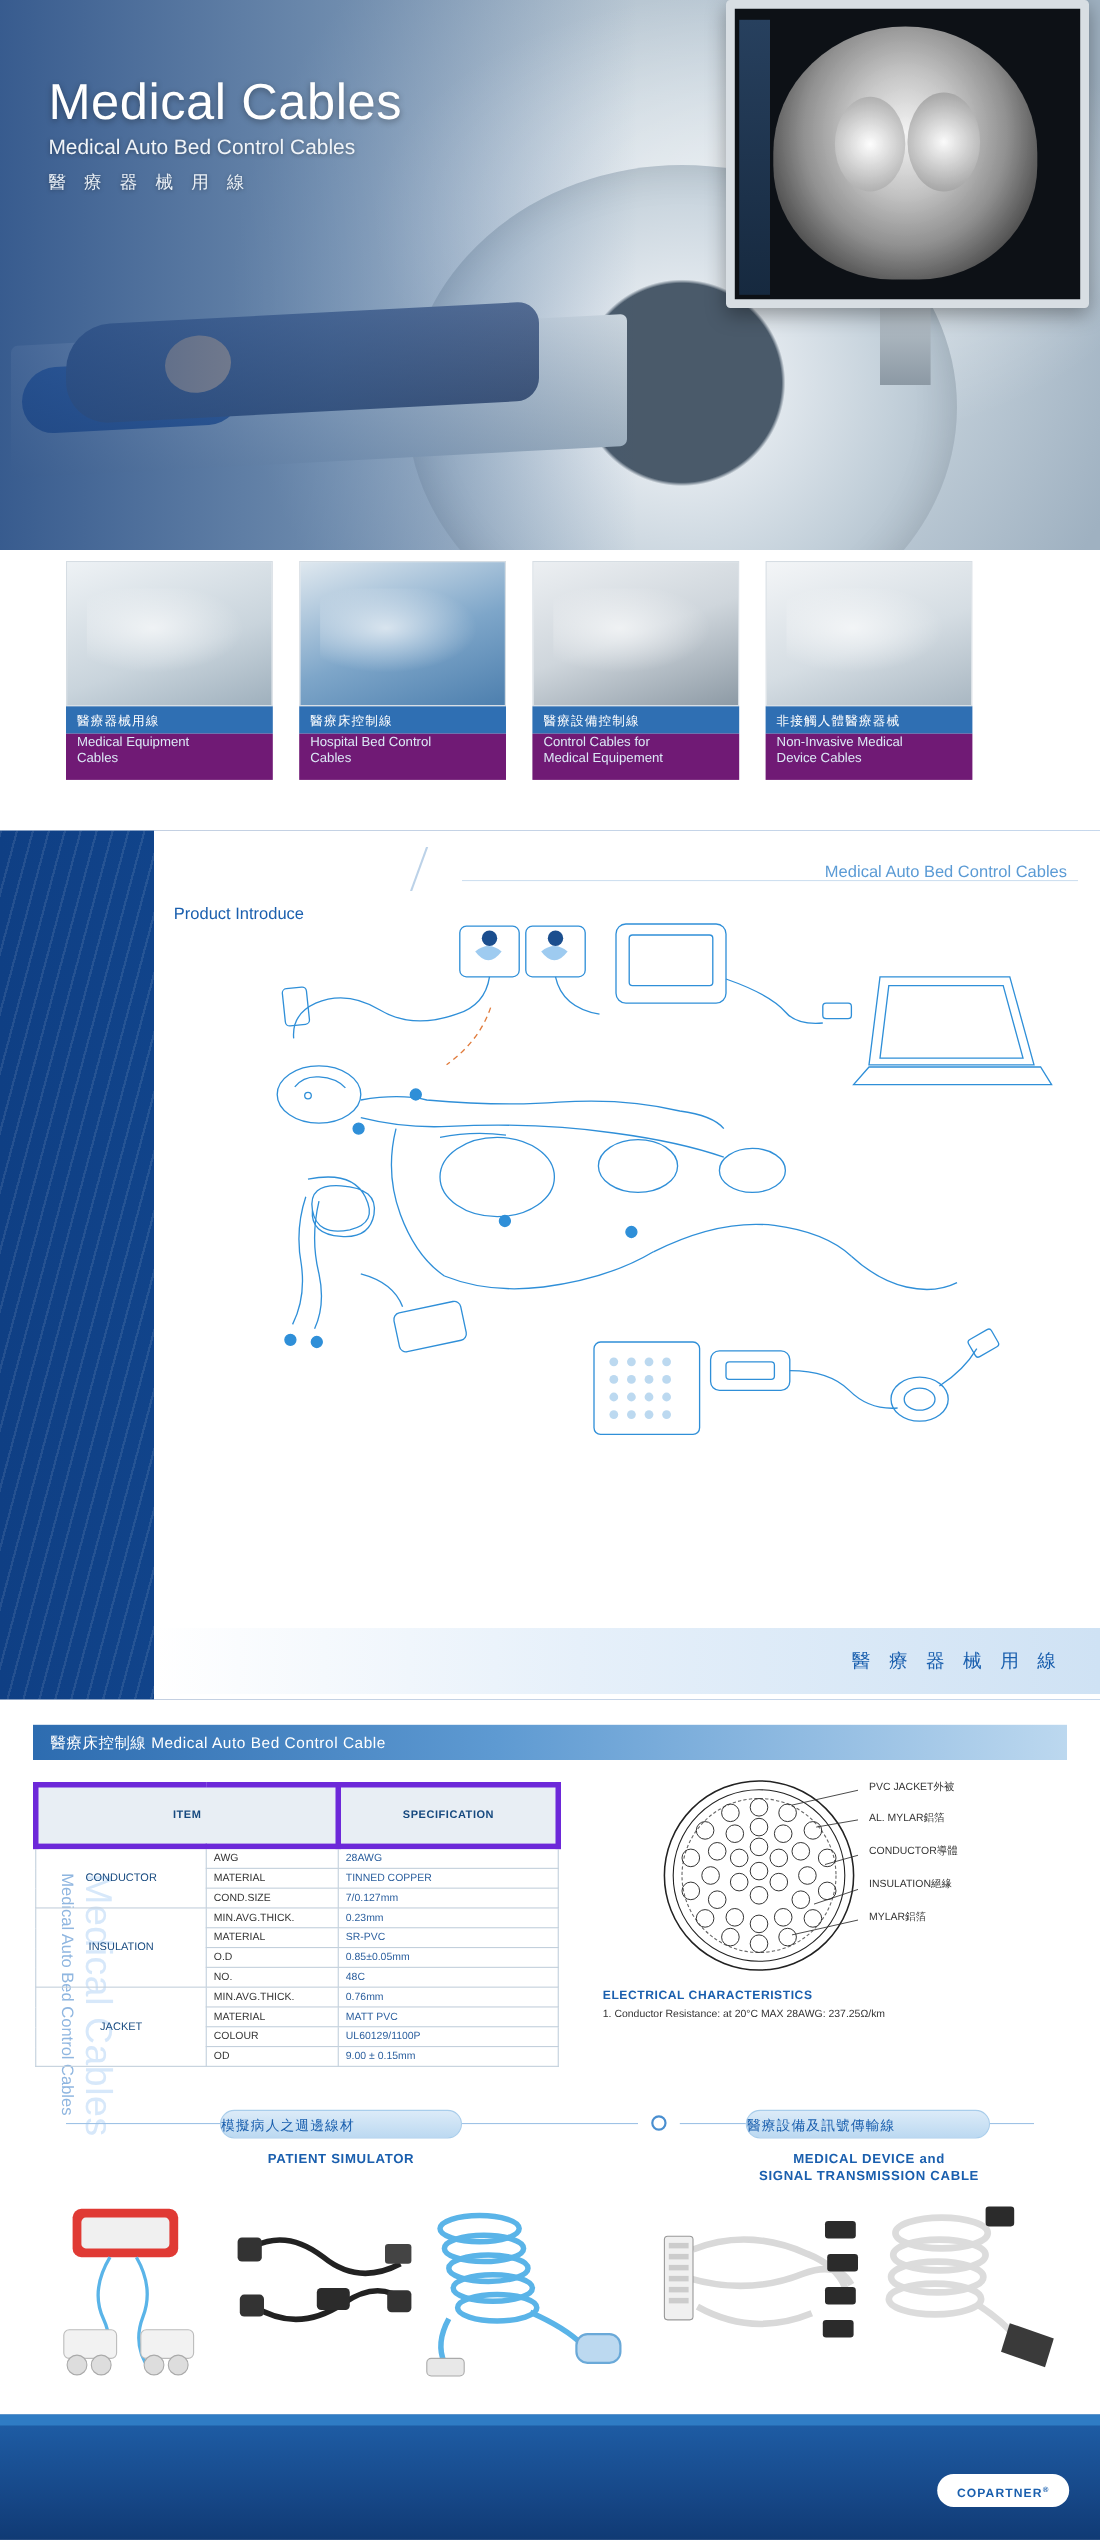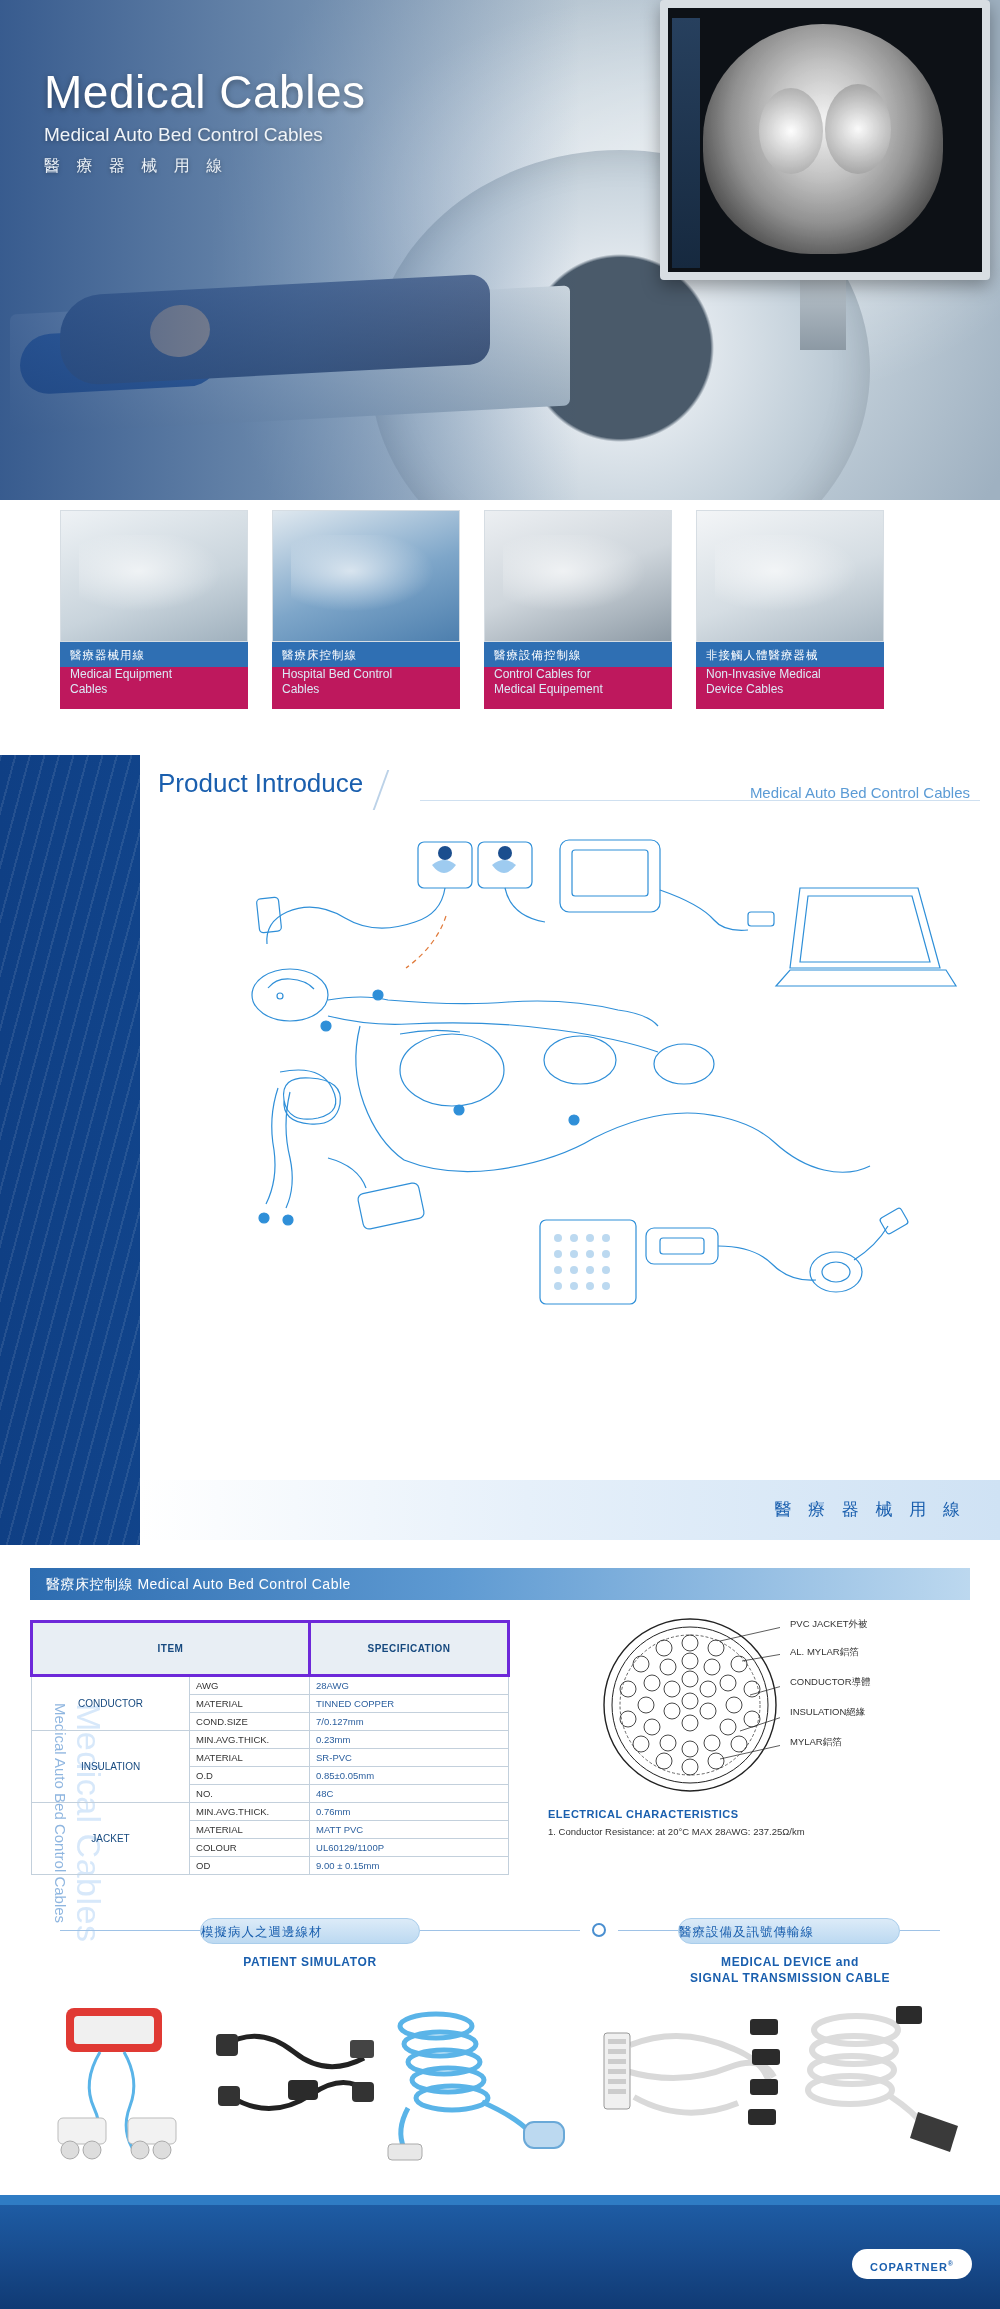--- a/index.html
+++ b/index.html
@@ -112,21 +112,21 @@
   .ph.p4 { background:linear-gradient(160deg,#f3f5f7,#d5dde3 55%,#a9b7c2); }
   .ph:after {
     content:""; position:absolute; left:18px; top:24px; width:150px; height:80px;
     background:radial-gradient(ellipse at 40% 45%, rgba(255,255,255,.65), rgba(255,255,255,0) 65%);
   }
   .card .cap {
     background:#2f6fb3; color:#ffffff; padding:6px 10px 4px 10px;
     font-size:11.5px; letter-spacing:1px;
   }
   .card .cap2 {
-    background:#be185d; color:#dce9f6; padding:0 10px 12px 10px;
+    background:#701a75; color:#dce9f6; padding:0 10px 12px 10px;
     font-size:12px; line-height:1.25;
   }
   .card.c1 { left:60px; } .card.c2 { left:272px; }
   .card.c3 { left:484px; } .card.c4 { left:696px; }
 
   
   .intro-band {
     position:absolute; left:0; top:755px; width:1000px; height:790px;
     background:linear-gradient(90deg,#0f3f84 0%,#17539f 60%,#1d61b4 100%);
   }
@@ -136,21 +136,21 @@
   }
   .intro-white {
     position:absolute; left:140px; top:785px; width:860px; height:760px;
     background:#ffffff;
   }
   .intro-head {
     position:absolute; left:140px; top:755px; width:860px; height:40px;
     background:#ffffff;
   }
   .intro-title {
-    position:absolute; left:158px; top:768px; font-size:26px; color:#1a5fae; font-weight:400;
+    position:absolute; left:158px; top:822px; font-size:15px; color:#1a5fae; font-weight:400;
   }
   .intro-slash {
     position:absolute; left:380px; top:770px; width:2px; height:40px; background:#bcd2e8;
     transform:skewX(-20deg);
   }
   .intro-right {
     position:absolute; right:30px; top:784px; font-size:15px; color:#5b9bd5;
   }
   .intro-rule {
     position:absolute; left:420px; top:800px; width:560px; height:1px; background:#cfe0f0;
@@ -180,21 +180,21 @@
   .spec-head {
     position:absolute; left:30px; top:1568px; width:940px; height:32px;
     background:linear-gradient(90deg,#2d6cb0 0%, #5e9ad2 45%, #bcd8ef 100%);
     color:#fff; font-size:14px; padding:8px 0 0 16px; letter-spacing:.5px;
   }
   table.spec {
     position:absolute; left:30px; top:1620px; width:480px;
     border-collapse:collapse; font-size:9.5px; color:#333;
   }
   table.spec th {
-    background:#e8eef4; color:#16497f; border:3px solid #6d28d9;
+    background:#e8eef4; color:#16497f; border:5px solid #6d28d9;
     padding:20px 6px; font-size:10px; letter-spacing:.5px;
   }
   table.spec td {
     border:1px solid #c3d0dc; padding:3px 6px; height:16px;
   }
   table.spec td.grp { text-align:center; color:#16497f; font-size:10px; }
   table.spec td.key { width:120px;margin-left:24px; }
   table.spec td.val { color:#2b5f9e;margin-left:22px; }
 
   .cable-x {

